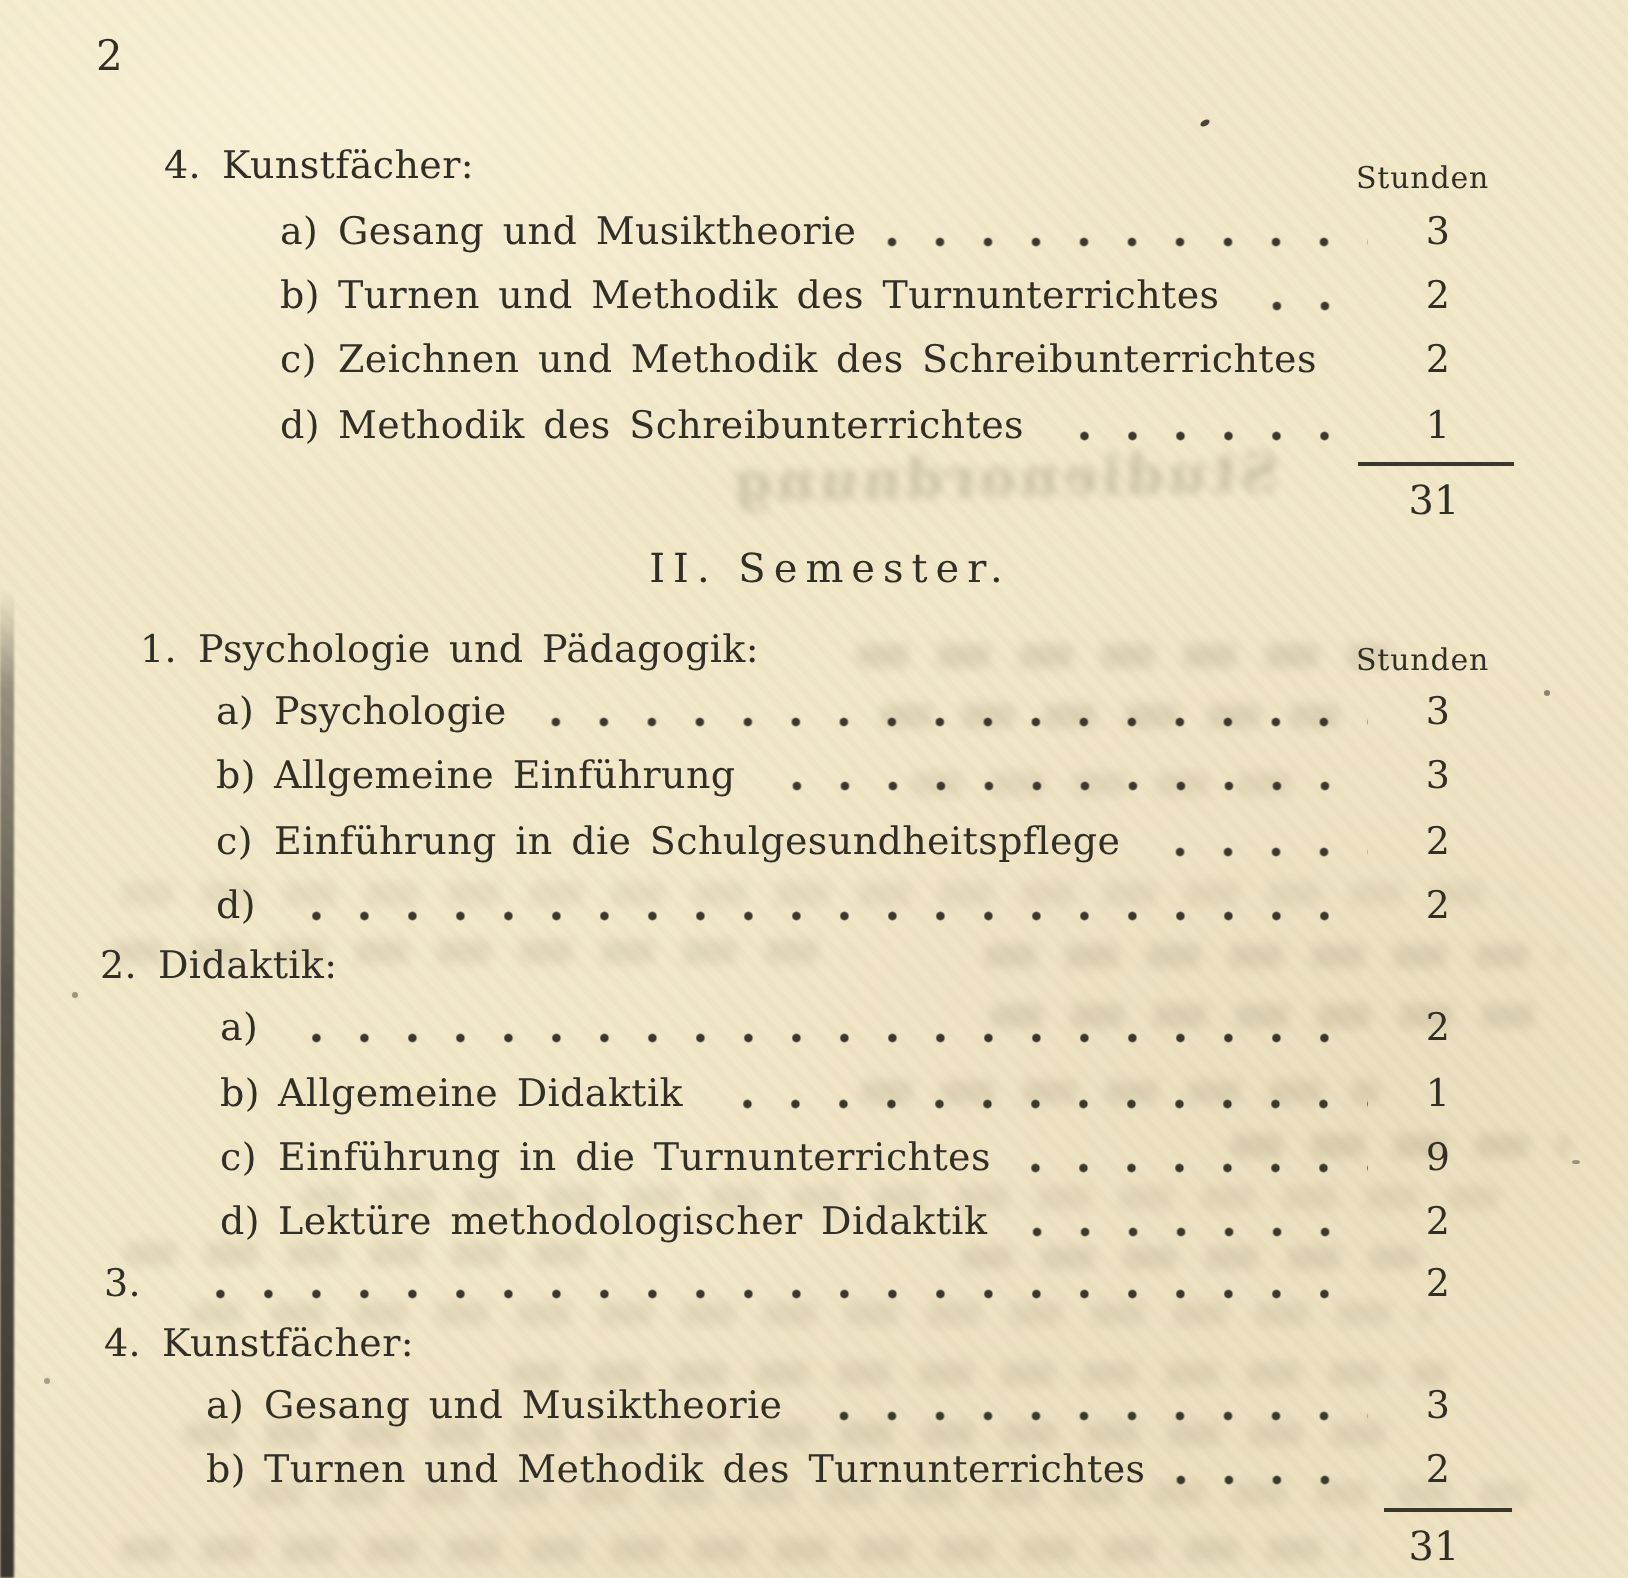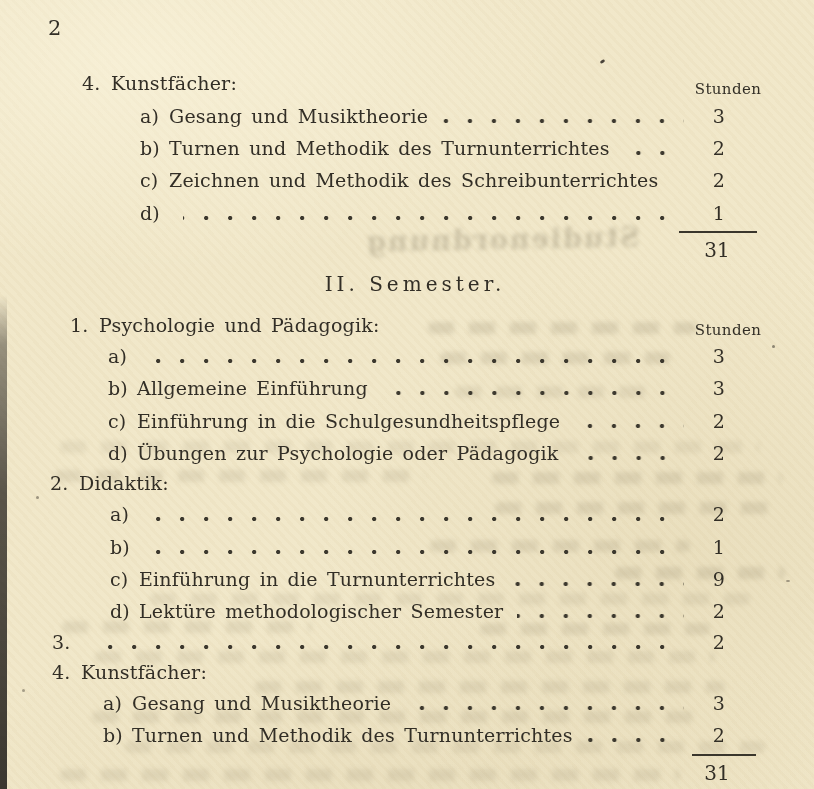--- a/index.html
+++ b/index.html
@@ -31,21 +31,21 @@
     font-size:19px;line-height:23px;letter-spacing:.2px;word-spacing:3px;white-space:nowrap;
   }
   .prefix{display:inline-block;width:29px;flex:0 0 29px;}
   .label{flex:0 0 auto;}
   .leader{
     flex:1 1 auto;min-width:0;height:6px;align-self:flex-end;margin:0 12px 4px 14px;
     background-image:radial-gradient(circle at 2.2px 3px, #3c382e 1.7px, rgba(0,0,0,0) 2.5px);
     background-size:24px 6px;background-repeat:repeat-x;background-position:right center;
   }
   .value{flex:0 0 46px;width:46px;margin-right:14px;text-align:center;}
-  .hours-label{position:absolute;right:36px;width:100px;text-align:center;font-size:15px;letter-spacing:.4px;}
+  .hours-label{position:absolute;right:36px;width:100px;font-size:15px;letter-spacing:.4px;}
   .heading{
     position:absolute;left:0;width:100%;text-align:center;font-size:20px;letter-spacing:4px;
     transform:translateX(8px);
   }
   .sumrule{position:absolute;left:679px;width:78px;height:2px;background:#3a362c;}
   .total{position:absolute;left:677px;width:80px;text-align:center;font-size:20px;}
   
   .ghost-word{
     position:absolute;color:#968c72;font-weight:bold;font-size:27px;letter-spacing:2px;
     transform:scaleX(-1) rotate(1deg);filter:blur(2.3px);opacity:.42;white-space:nowrap;
@@ -110,82 +110,84 @@
     <span class="value">2</span>
   </div>
   <div class="row" style="left:140px;top:169px;">
     <span class="prefix">c)</span>
     <span class="label">Zeichnen und Methodik des Schreibunterrichtes</span>
     <span class="leader"></span>
     <span class="value">2</span>
   </div>
   <div class="row" style="left:140px;top:202px;">
     <span class="prefix">d)</span>
+    <span class="label">Methodik des Schreibunterrichtes</span>
     <span class="leader"></span>
     <span class="value">1</span>
   </div>
 
   <div class="sumrule" style="top:231px;"></div>
   <div class="total" style="top:238px;">31</div>
 
   <div class="heading" style="top:272px;">II. Semester.</div>
 
   <div class="hours-label" style="top:321px;">Stunden</div>
 
   <div class="row" style="left:70px;top:314px;">
     <span class="prefix">1.</span>
     <span class="label">Psychologie und Pädagogik:</span>
   </div>
   <div class="row" style="left:108px;top:345px;">
     <span class="prefix">a)</span>
+    <span class="label">Psychologie</span>
     <span class="leader"></span>
     <span class="value">3</span>
   </div>
   <div class="row" style="left:108px;top:377px;">
     <span class="prefix">b)</span>
     <span class="label">Allgemeine Einführung</span>
     <span class="leader"></span>
     <span class="value">3</span>
   </div>
   <div class="row" style="left:108px;top:410px;">
     <span class="prefix">c)</span>
     <span class="label">Einführung in die Schulgesundheitspflege</span>
     <span class="leader"></span>
     <span class="value">2</span>
   </div>
   <div class="row" style="left:108px;top:442px;">
     <span class="prefix">d)</span>
-    <span class="label">Übungen zur Psychologie oder Pädagogik</span>
     <span class="leader"></span>
     <span class="value">2</span>
   </div>
 
   <div class="row" style="left:50px;top:472px;">
     <span class="prefix">2.</span>
     <span class="label">Didaktik:</span>
   </div>
   <div class="row" style="left:110px;top:503px;">
     <span class="prefix">a)</span>
     <span class="leader"></span>
     <span class="value">2</span>
   </div>
   <div class="row" style="left:110px;top:536px;">
     <span class="prefix">b)</span>
+    <span class="label">Allgemeine Didaktik</span>
     <span class="leader"></span>
     <span class="value">1</span>
   </div>
   <div class="row" style="left:110px;top:568px;">
     <span class="prefix">c)</span>
     <span class="label">Einführung in die Turnunterrichtes</span>
     <span class="leader"></span>
     <span class="value">9</span>
   </div>
   <div class="row" style="left:110px;top:600px;">
     <span class="prefix">d)</span>
-    <span class="label">Lektüre methodologischer Semester</span>
+    <span class="label">Lektüre methodologischer Didaktik</span>
     <span class="leader"></span>
     <span class="value">2</span>
   </div>
 
   <div class="row" style="left:52px;top:631px;">
     <span class="prefix">3.</span>
     <span class="leader"></span>
     <span class="value">2</span>
   </div>
 

